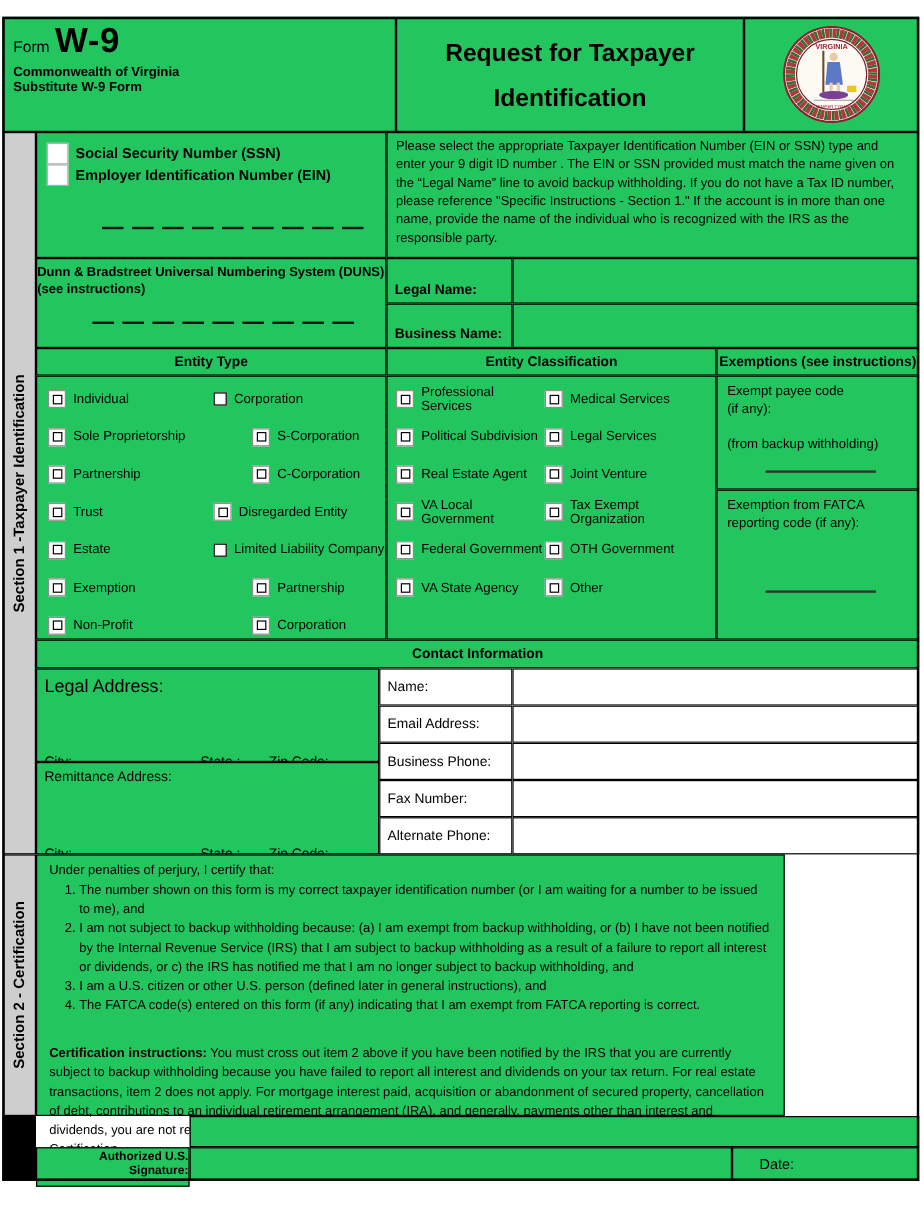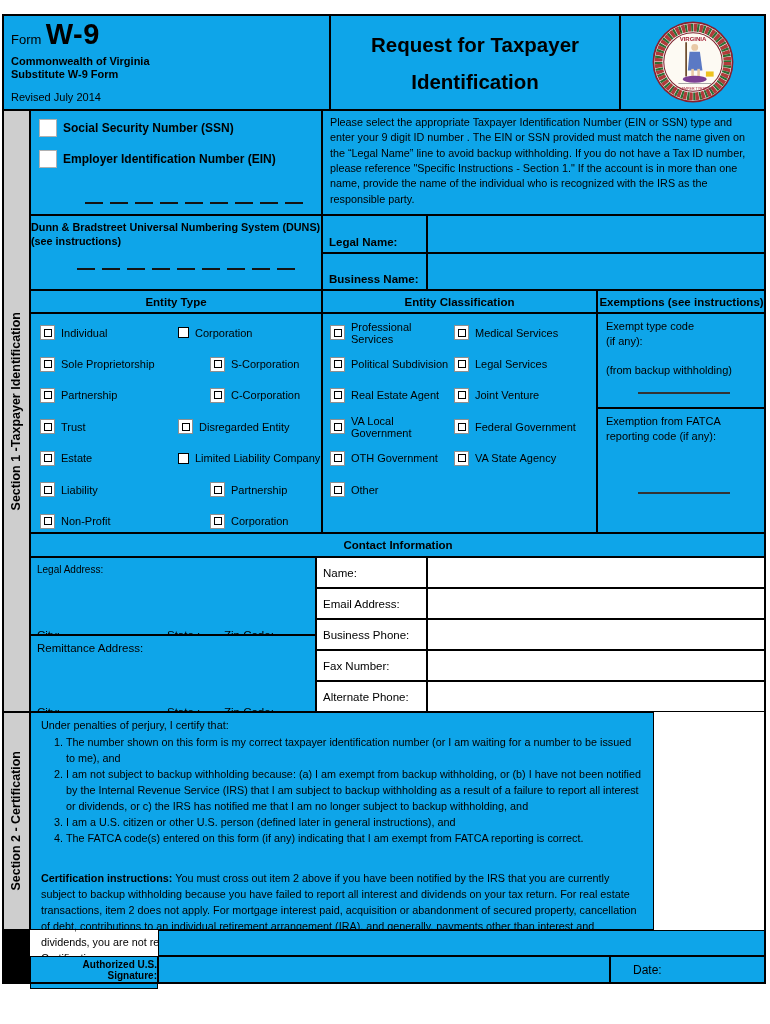--- a/index.html
+++ b/index.html
@@ -1,18 +1,18 @@
 <!DOCTYPE html>
 <html><head>
 <meta charset="utf-8">
 <style>
   html,body{margin:0;padding:0;}
   body{width:770px;height:1024px;background:#fff;font-family:"Liberation Sans",sans-serif;color:#000;position:relative;}
   .abs{position:absolute;box-sizing:border-box;}
-  .cell{border:1px solid #000;background:#0ea5e9;}
+  .cell{border:1px solid #000;background:#22c55e;}
   .frame{border:2px solid #000;background:transparent;pointer-events:none;}
   .bold{font-weight:bold;}
   .ctr{display:flex;align-items:center;justify-content:center;text-align:center;}
   .vband{background:#cecece;border:1px solid #000;display:flex;align-items:center;justify-content:center;}
   .vtext{writing-mode:vertical-rl;transform:rotate(180deg);font-weight:bold;font-size:12.5px;white-space:nowrap;}
   .cb3d{width:13px;height:13px;border:1px solid #8f8f8f;background:#fff;display:inline-flex;align-items:center;justify-content:center;flex:0 0 auto;}
   .cb3d i{display:block;width:6px;height:6px;border:1.4px solid #000;background:#fff;}
   .cbplain{width:9px;height:9px;border:1.6px solid #000;background:#fff;display:inline-block;flex:0 0 auto;}
   .cbbig{width:16px;height:16px;border:1.5px solid #b0b0b0;background:#fff;display:inline-block;flex:0 0 auto;}
   .cbitem{display:flex;align-items:center;gap:6px;font-size:11px;}
@@ -34,21 +34,20 @@
 </head>
 <body>
 
 <div class="abs cell" style="left:2px;top:14px;width:328px;height:96px;padding:4px 8px;">
   <div style="line-height:30px;">
     <span style="font-size:13px;">Form</span>
     <span class="bold" style="font-size:29px;letter-spacing:0.5px;">W-9</span>
   </div>
   <div class="bold" style="font-size:11px;line-height:13px;">Commonwealth of Virginia</div>
   <div class="bold" style="font-size:11px;line-height:13px;">Substitute W-9 Form</div>
-  <div style="font-size:11px;margin-top:10px;">Revised July 2014</div>
 </div>
 
 <div class="abs cell" style="left:330px;top:14px;width:290px;height:96px;padding-top:11px;text-align:center;">
   <div class="bold" style="font-size:20.5px;line-height:37px;">Request for Taxpayer Identification</div>
   <div class="bold" style="font-size:20.5px;line-height:37px;">Number and Certification</div>
 </div>
 
 <div class="abs cell ctr" style="left:620px;top:14px;width:146px;height:96px;">
   <svg width="86" height="86" viewBox="0 0 100 100">
     <circle cx="50" cy="50" r="46" fill="#fff" stroke="#8a1f2d" stroke-width="2"></circle>
@@ -70,21 +69,21 @@
 
 <div class="abs vband" style="left:2px;top:110px;width:28px;height:602px;">
   <div class="vtext">Section 1 -Taxpayer Identification</div>
 </div>
 <div class="abs vband" style="left:2px;top:712px;width:28px;height:218px;">
   <div class="vtext">Section 2 - Certification</div>
 </div>
 <div class="abs" style="left:2px;top:930px;width:28px;height:54px;background:#000;border:1px solid #000;"></div>
 
 <div class="abs cell" style="left:30px;top:110px;width:292px;height:105px;padding:8px 8px 6px 8px;">
-  <div class="cbitem" style="margin-bottom:13px;">
+  <div class="cbitem" style="">
     <span class="cbbig"></span>
     <span class="bold" style="font-size:12px;">Social Security Number (SSN)</span>
   </div>
   <div class="cbitem">
     <span class="cbbig"></span>
     <span class="bold" style="font-size:12px;">Employer Identification Number (EIN)</span>
   </div>
   <div class="dashrow" style="margin:34px 0 0 46px;">
     <span class="dash"></span>
       <span class="dash"></span>
@@ -188,21 +187,21 @@
     </div>
   <div class="cbitem">
       <span class="cbplain"></span>
       <span>Limited Liability Company</span>
     </div>
 
   <div class="cbitem">
       <span class="cb3d">
         <i></i>
       </span>
-      <span>Liability</span>
+      <span>Exemption</span>
     </div>
   <div class="cbitem ind">
       <span class="cb3d">
         <i></i>
       </span>
       <span>Partnership</span>
     </div>
 
   <div class="cbitem">
       <span class="cb3d">
@@ -257,20 +256,26 @@
       </span>
       <span>Joint Venture</span>
     </div>
 
   <div class="cbitem">
       <span class="cb3d">
         <i></i>
       </span>
       <span>VA Local Government</span>
     </div>
+  <div class="cbitem">
+      <span class="cb3d">
+        <i></i>
+      </span>
+      <span>Tax Exempt Organization</span>
+    </div>
 
   <div class="cbitem">
       <span class="cb3d">
         <i></i>
       </span>
       <span>Federal Government</span>
     </div>
   <div class="cbitem">
       <span class="cb3d">
         <i></i>
@@ -286,35 +291,35 @@
     </div>
   <div class="cbitem">
       <span class="cb3d">
         <i></i>
       </span>
       <span>Other</span>
     </div>
 </div>
 
 <div class="abs cell" style="left:597px;top:313px;width:169px;height:95px;padding:5px 8px;font-size:11px;line-height:1.35;">
-  <div>Exempt type code</div>
+  <div>Exempt payee code</div>
   <div>(if any):</div>
   <div style="margin-top:14px;">(from backup withholding)</div>
   <div class="writeline" style="width:92px;margin:14px 0 0 32px;"></div>
 </div>
 
 <div class="abs cell" style="left:597px;top:408px;width:169px;height:125px;padding:5px 8px;font-size:11px;line-height:1.35;">
   <div>Exemption from FATCA reporting code (if any):</div>
   <div class="writeline" style="width:92px;margin:48px 0 0 32px;"></div>
 </div>
 
 <div class="abs cell ctr hdrtitle" style="left:30px;top:533px;width:736px;height:24px;">Contact Information</div>
 
 <div class="abs cell" style="left:30px;top:557px;width:286px;height:78px;padding:6px;">
-  <div style="font-size:10px;">Legal Address:</div>
+  <div style="font-size:15px;">Legal Address:</div>
   <div class="csz">
     <span style="position:absolute;left:6px;">City:</span>
     <span style="position:absolute;left:136px;">State :</span>
     <span style="position:absolute;left:193px;">Zip Code:</span>
   </div>
 </div>
 
 <div class="abs cell" style="left:30px;top:635px;width:286px;height:77px;padding:6px;">
   <div style="font-size:11.5px;">Remittance Address:</div>
   <div class="csz">

